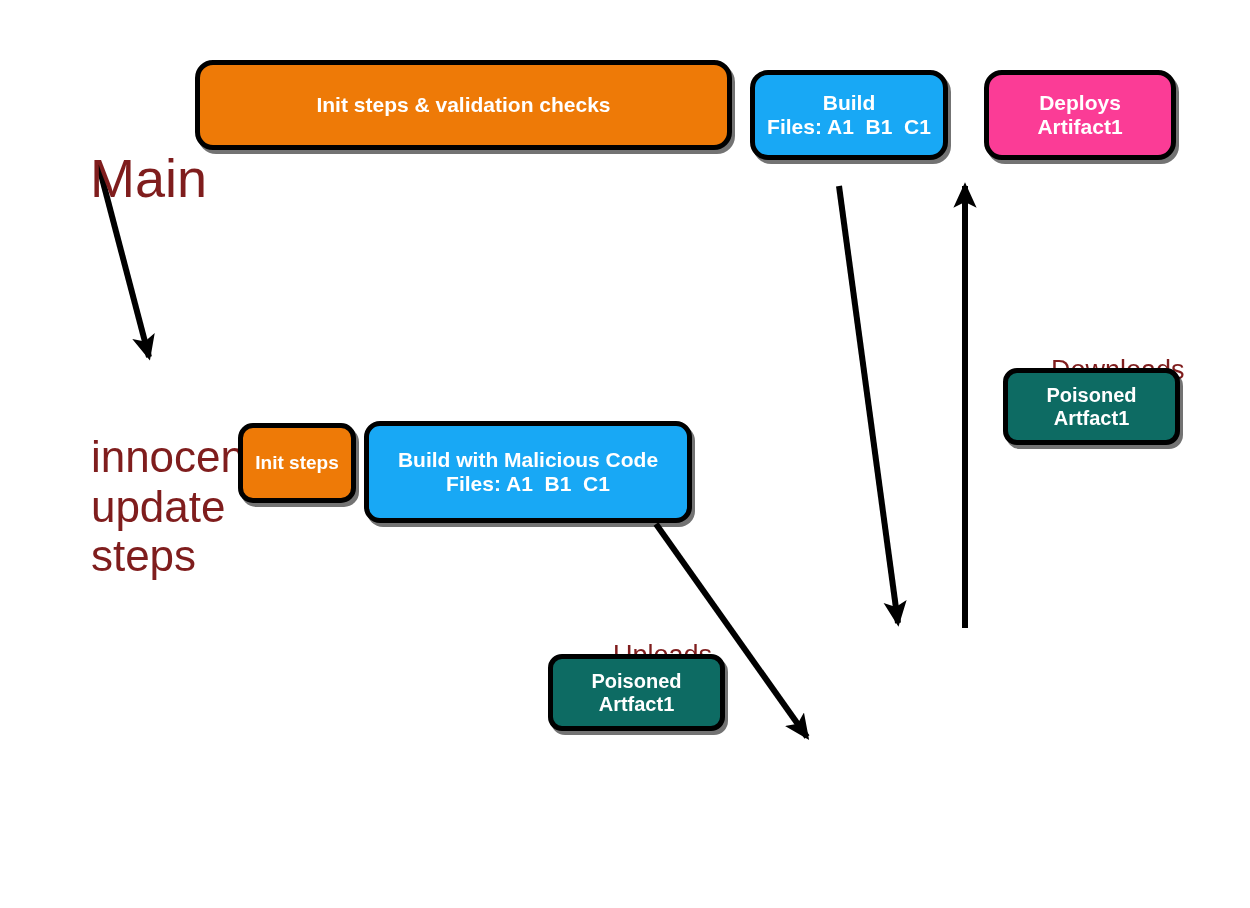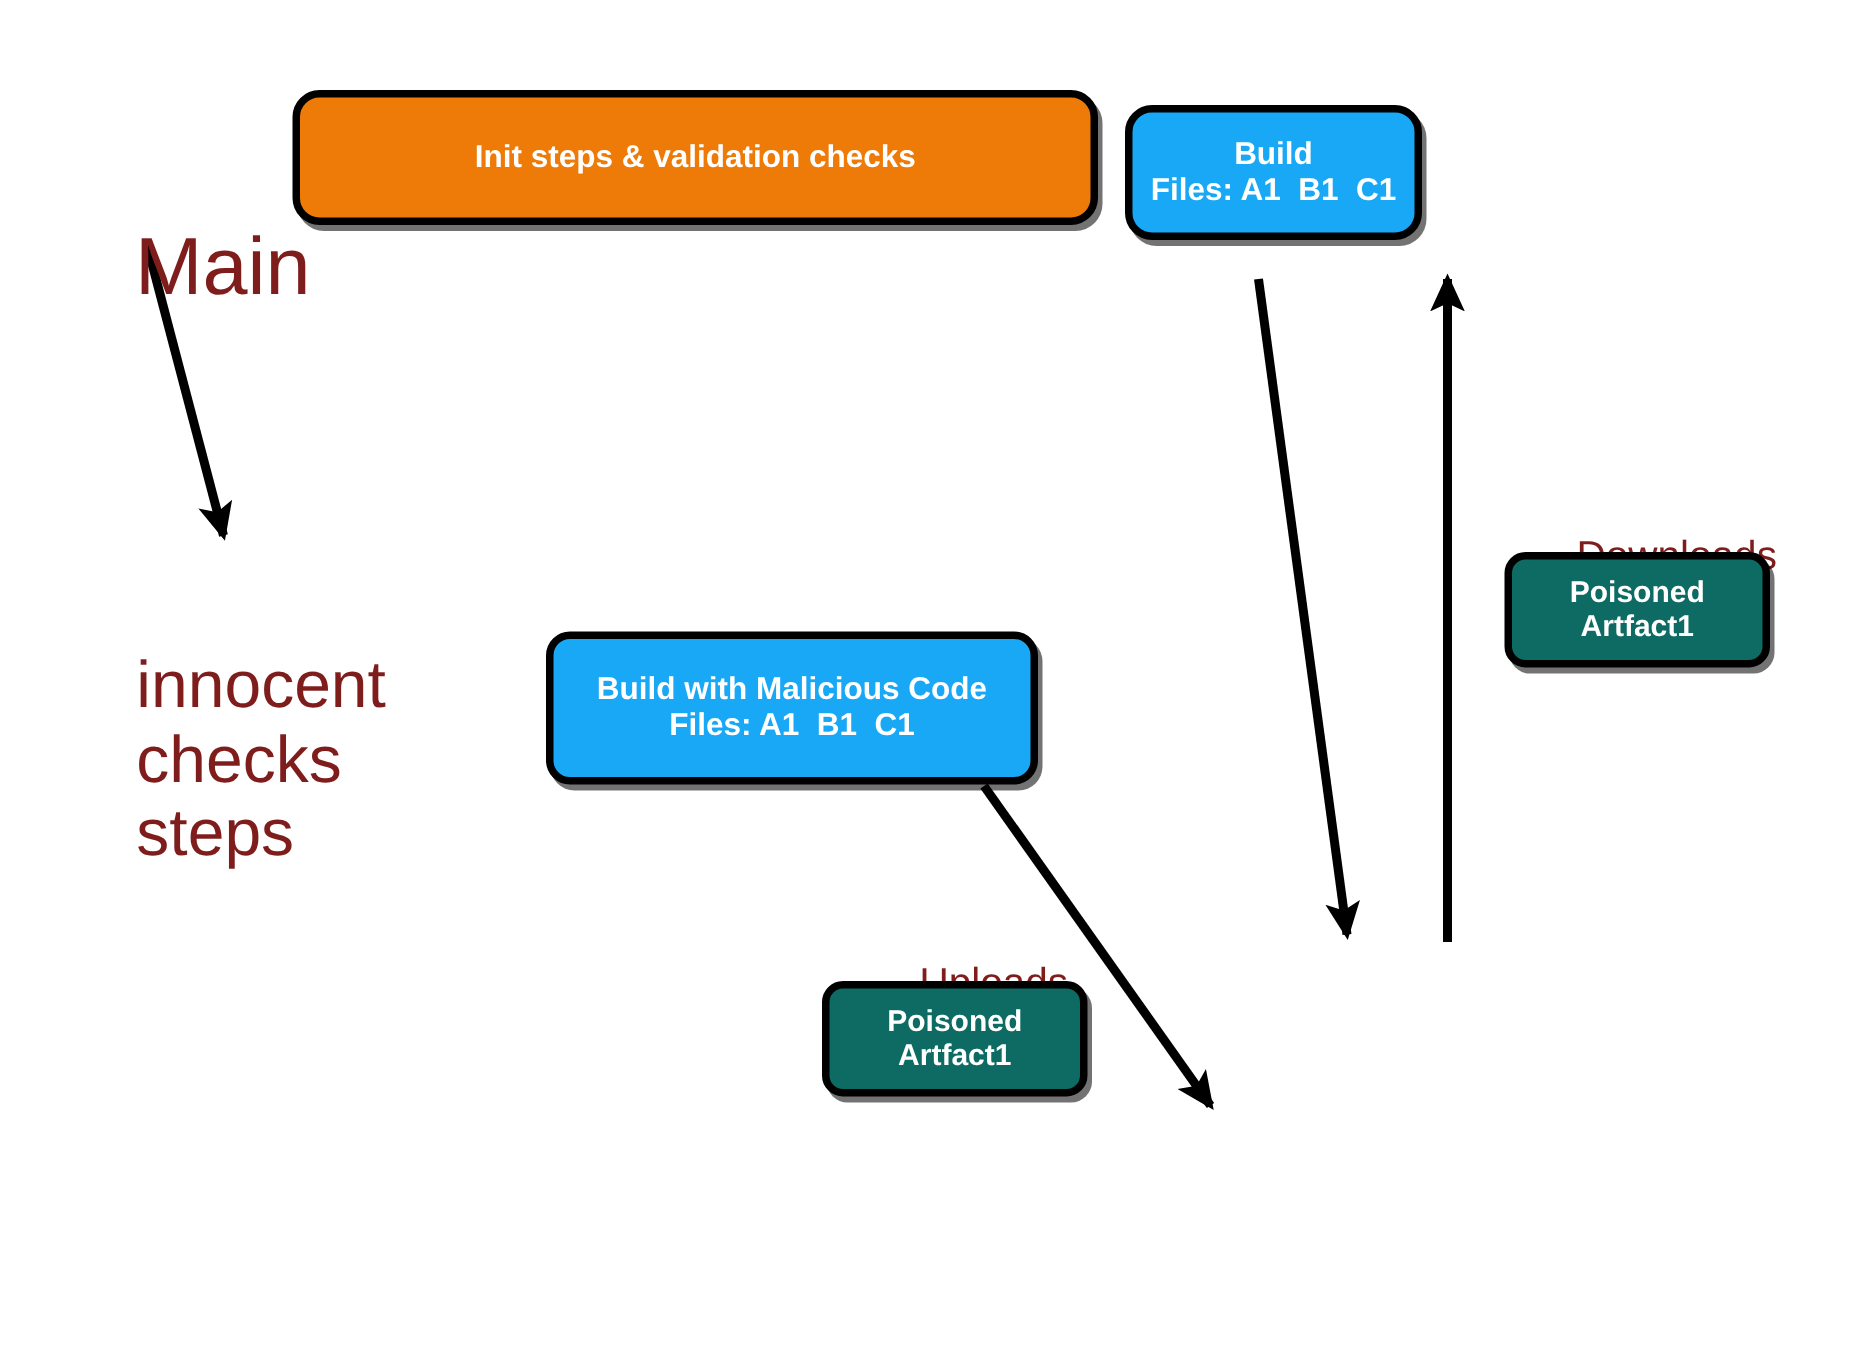--- a/index.html
+++ b/index.html
@@ -159,21 +159,21 @@
 
     <line x1="656" y1="524" x2="807" y2="737" stroke="#000000" stroke-width="6" marker-end="url(#arrowhead)"></line>
   </svg>
 
   <div class="plain-label" id="label-main">
     <span class="line">Main</span>
   </div>
 
   <div class="plain-label" id="label-innocent">
     <span class="line">innocent</span>
-    <span class="line">checks</span>
+    <span class="line">update</span>
     <span class="line">steps</span>
   </div>
 
 
   <div class="plain-label" id="label-downloads">
     <span class="line">Downloads</span>
   </div>
 
   <div class="plain-label" id="label-uploads">
     <span class="line">Uploads</span>
@@ -181,21 +181,28 @@
 
   <div class="node" id="node-init-validate">
     <span class="line">Init steps &amp; validation checks</span>
   </div>
 
   <div class="node" id="node-build-main">
     <span class="line">Build</span>
     <span class="line">Files: A1  B1  C1</span>
   </div>
 
-
+  <div class="node" id="node-deploys">
+    <span class="line">Deploys</span>
+    <span class="line">Artifact1</span>
+  </div>
+
+  <div class="node" id="node-init-steps-small">
+    <span class="line">Init steps</span>
+  </div>
 
   <div class="node" id="node-build-malicious">
     <span class="line">Build with Malicious Code</span>
     <span class="line">Files: A1  B1  C1</span>
   </div>
 
   <div class="node" id="node-artifact-download">
     <span class="line">Poisoned</span>
     <span class="line">Artfact1</span>
   </div>

